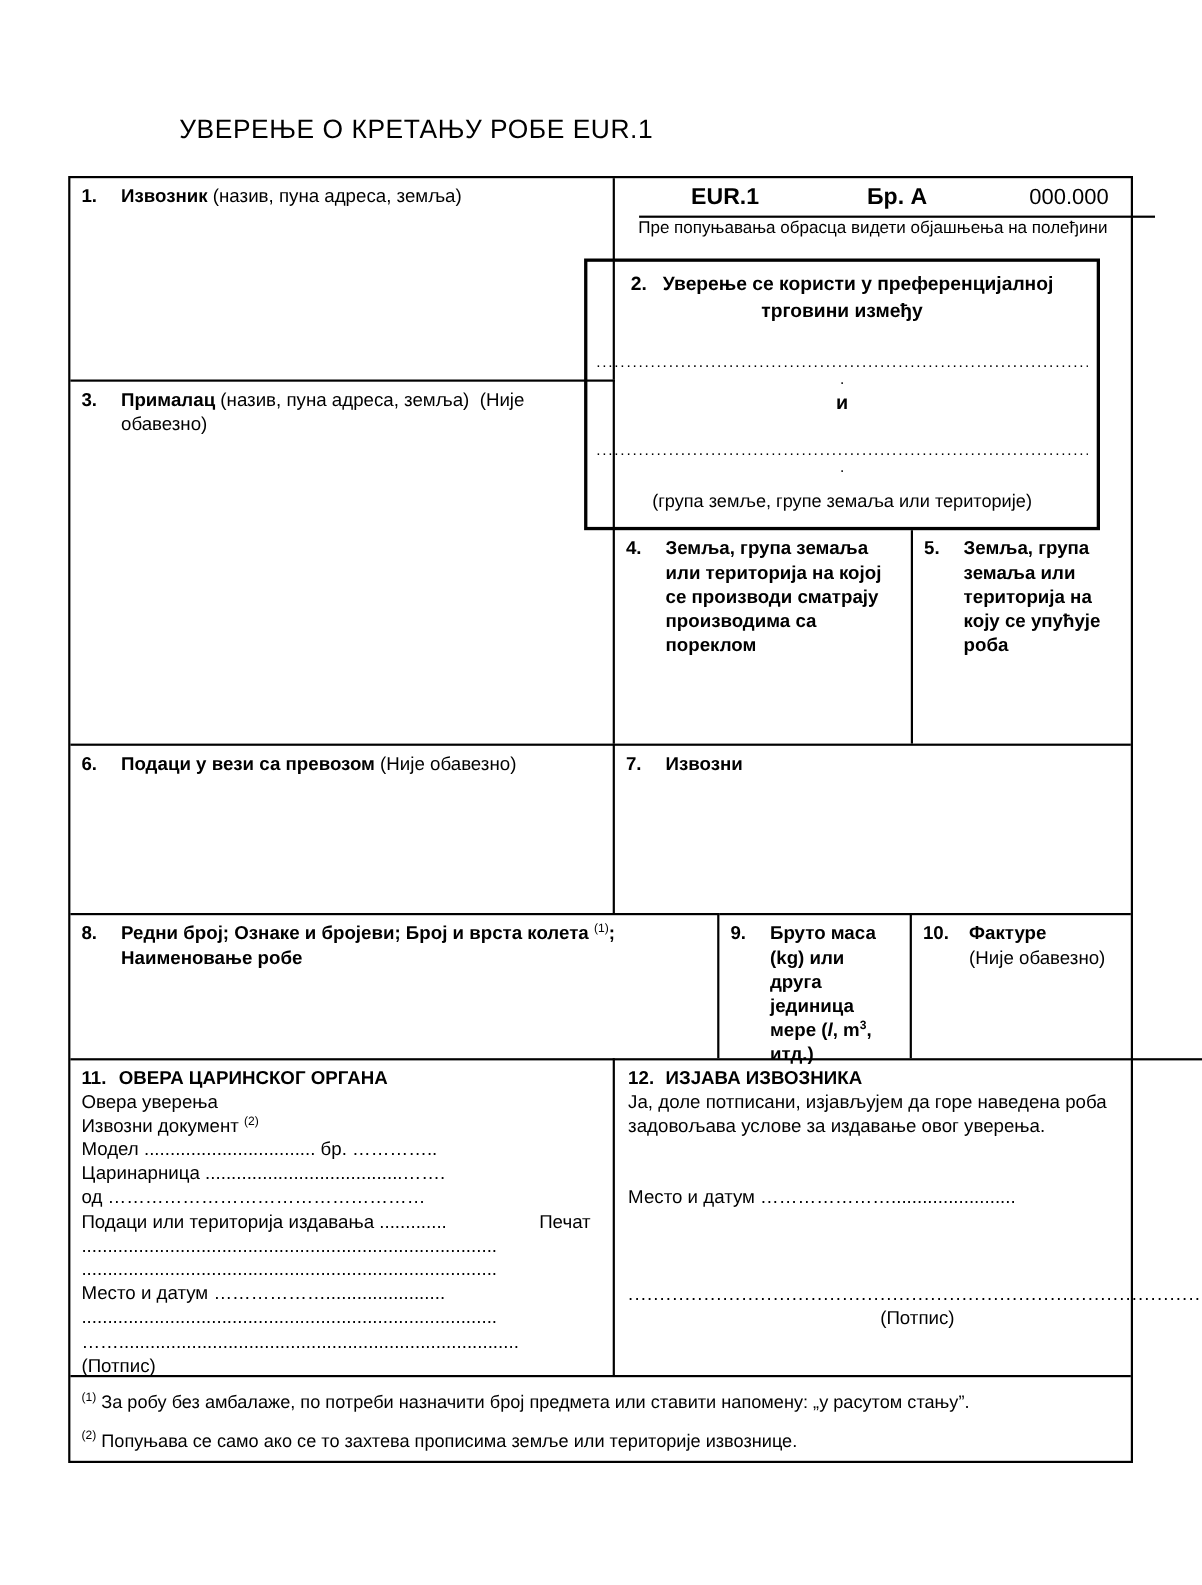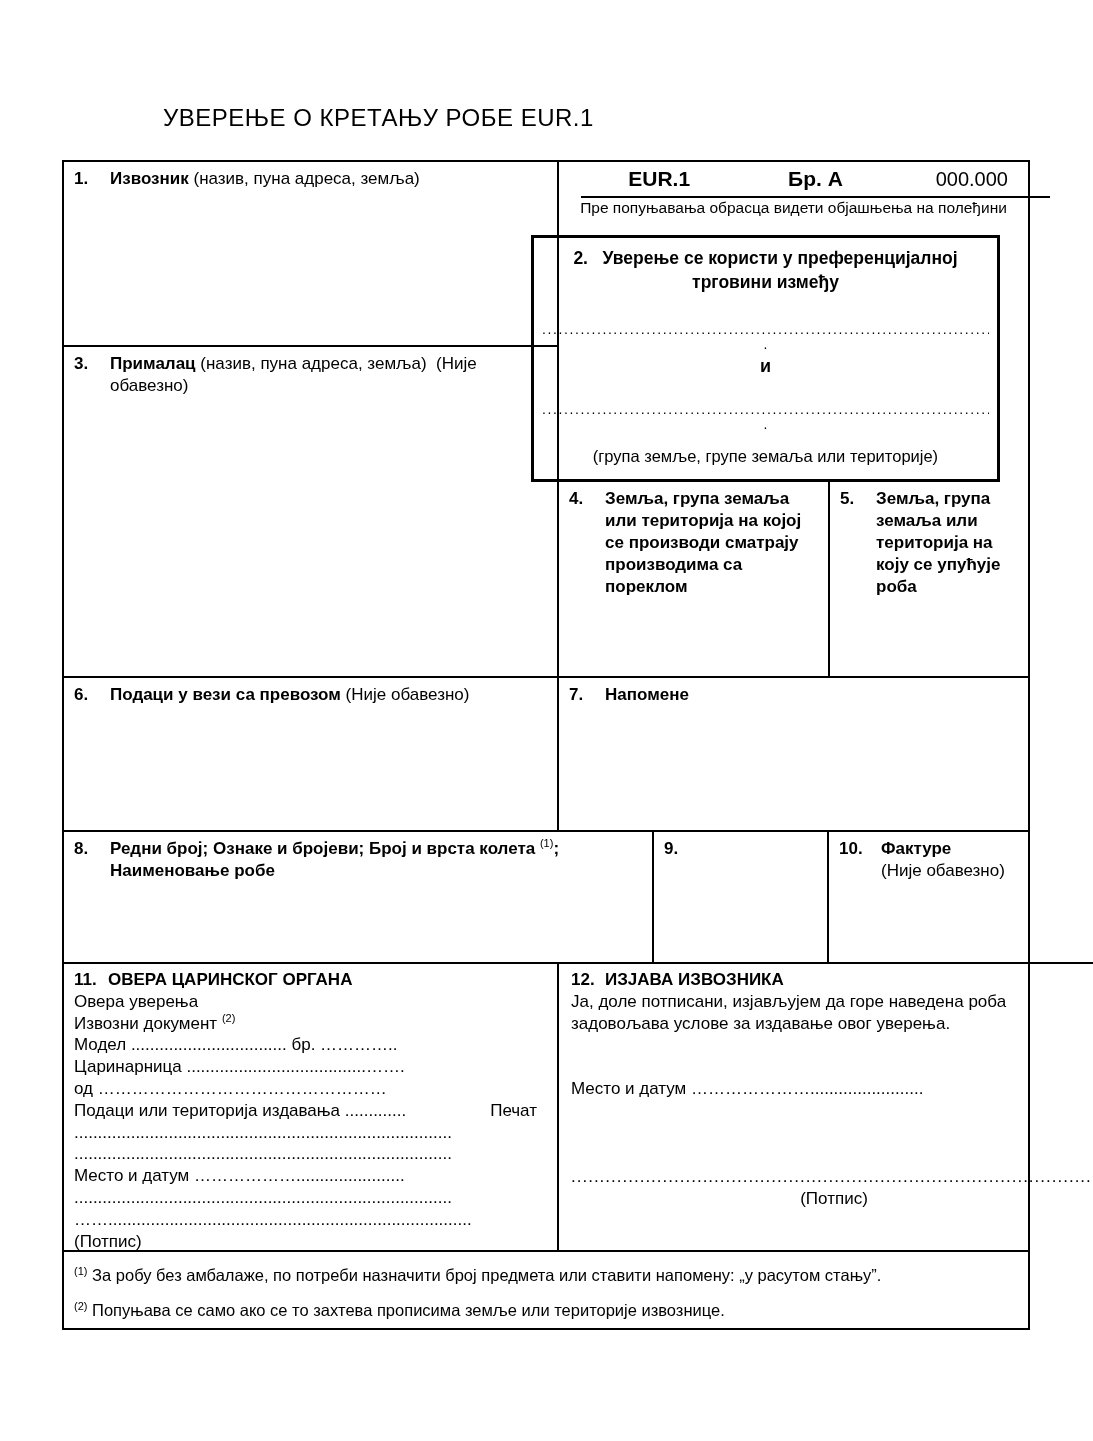--- a/index.html
+++ b/index.html
@@ -131,34 +131,35 @@
   <div class="cell box6">
     <div class="head">
       <span class="num">6.</span>
       <div class="lbl"><span class="bold">Подаци у вези са превозом</span> <span>(Није обавезно)</span></div>
     </div>
   </div>
 
   <div class="cell box7">
     <div class="head">
       <span class="num">7.</span>
-      <div class="lbl bold">Напомене</div>
+      <div class="lbl bold">Извозни</div>
     </div>
   </div>
 
   <div class="cell box8">
     <div class="head">
       <span class="num">8.</span>
       <div class="lbl"><span class="bold">Редни број; Ознаке и бројеви; Број и врста колета</span> <sup>(1)</sup><span class="bold">;</span><br><span class="bold">Наименовање робе</span></div>
     </div>
   </div>
 
   <div class="cell box9">
     <div class="head">
       <span class="num">9.</span>
+      <div class="lbl bold"><span>Бруто маса (kg) или друга јединица мере (</span><i>l</i><span>, m</span><sup>3</sup><span>, итд.)</span></div>
     </div>
   </div>
 
   <div class="cell box10">
     <div class="head">
       <span class="num-w">10.</span>
       <div class="lbl"><span class="bold">Фактуре</span><br><span>(Није обавезно)</span></div>
     </div>
   </div>
 

